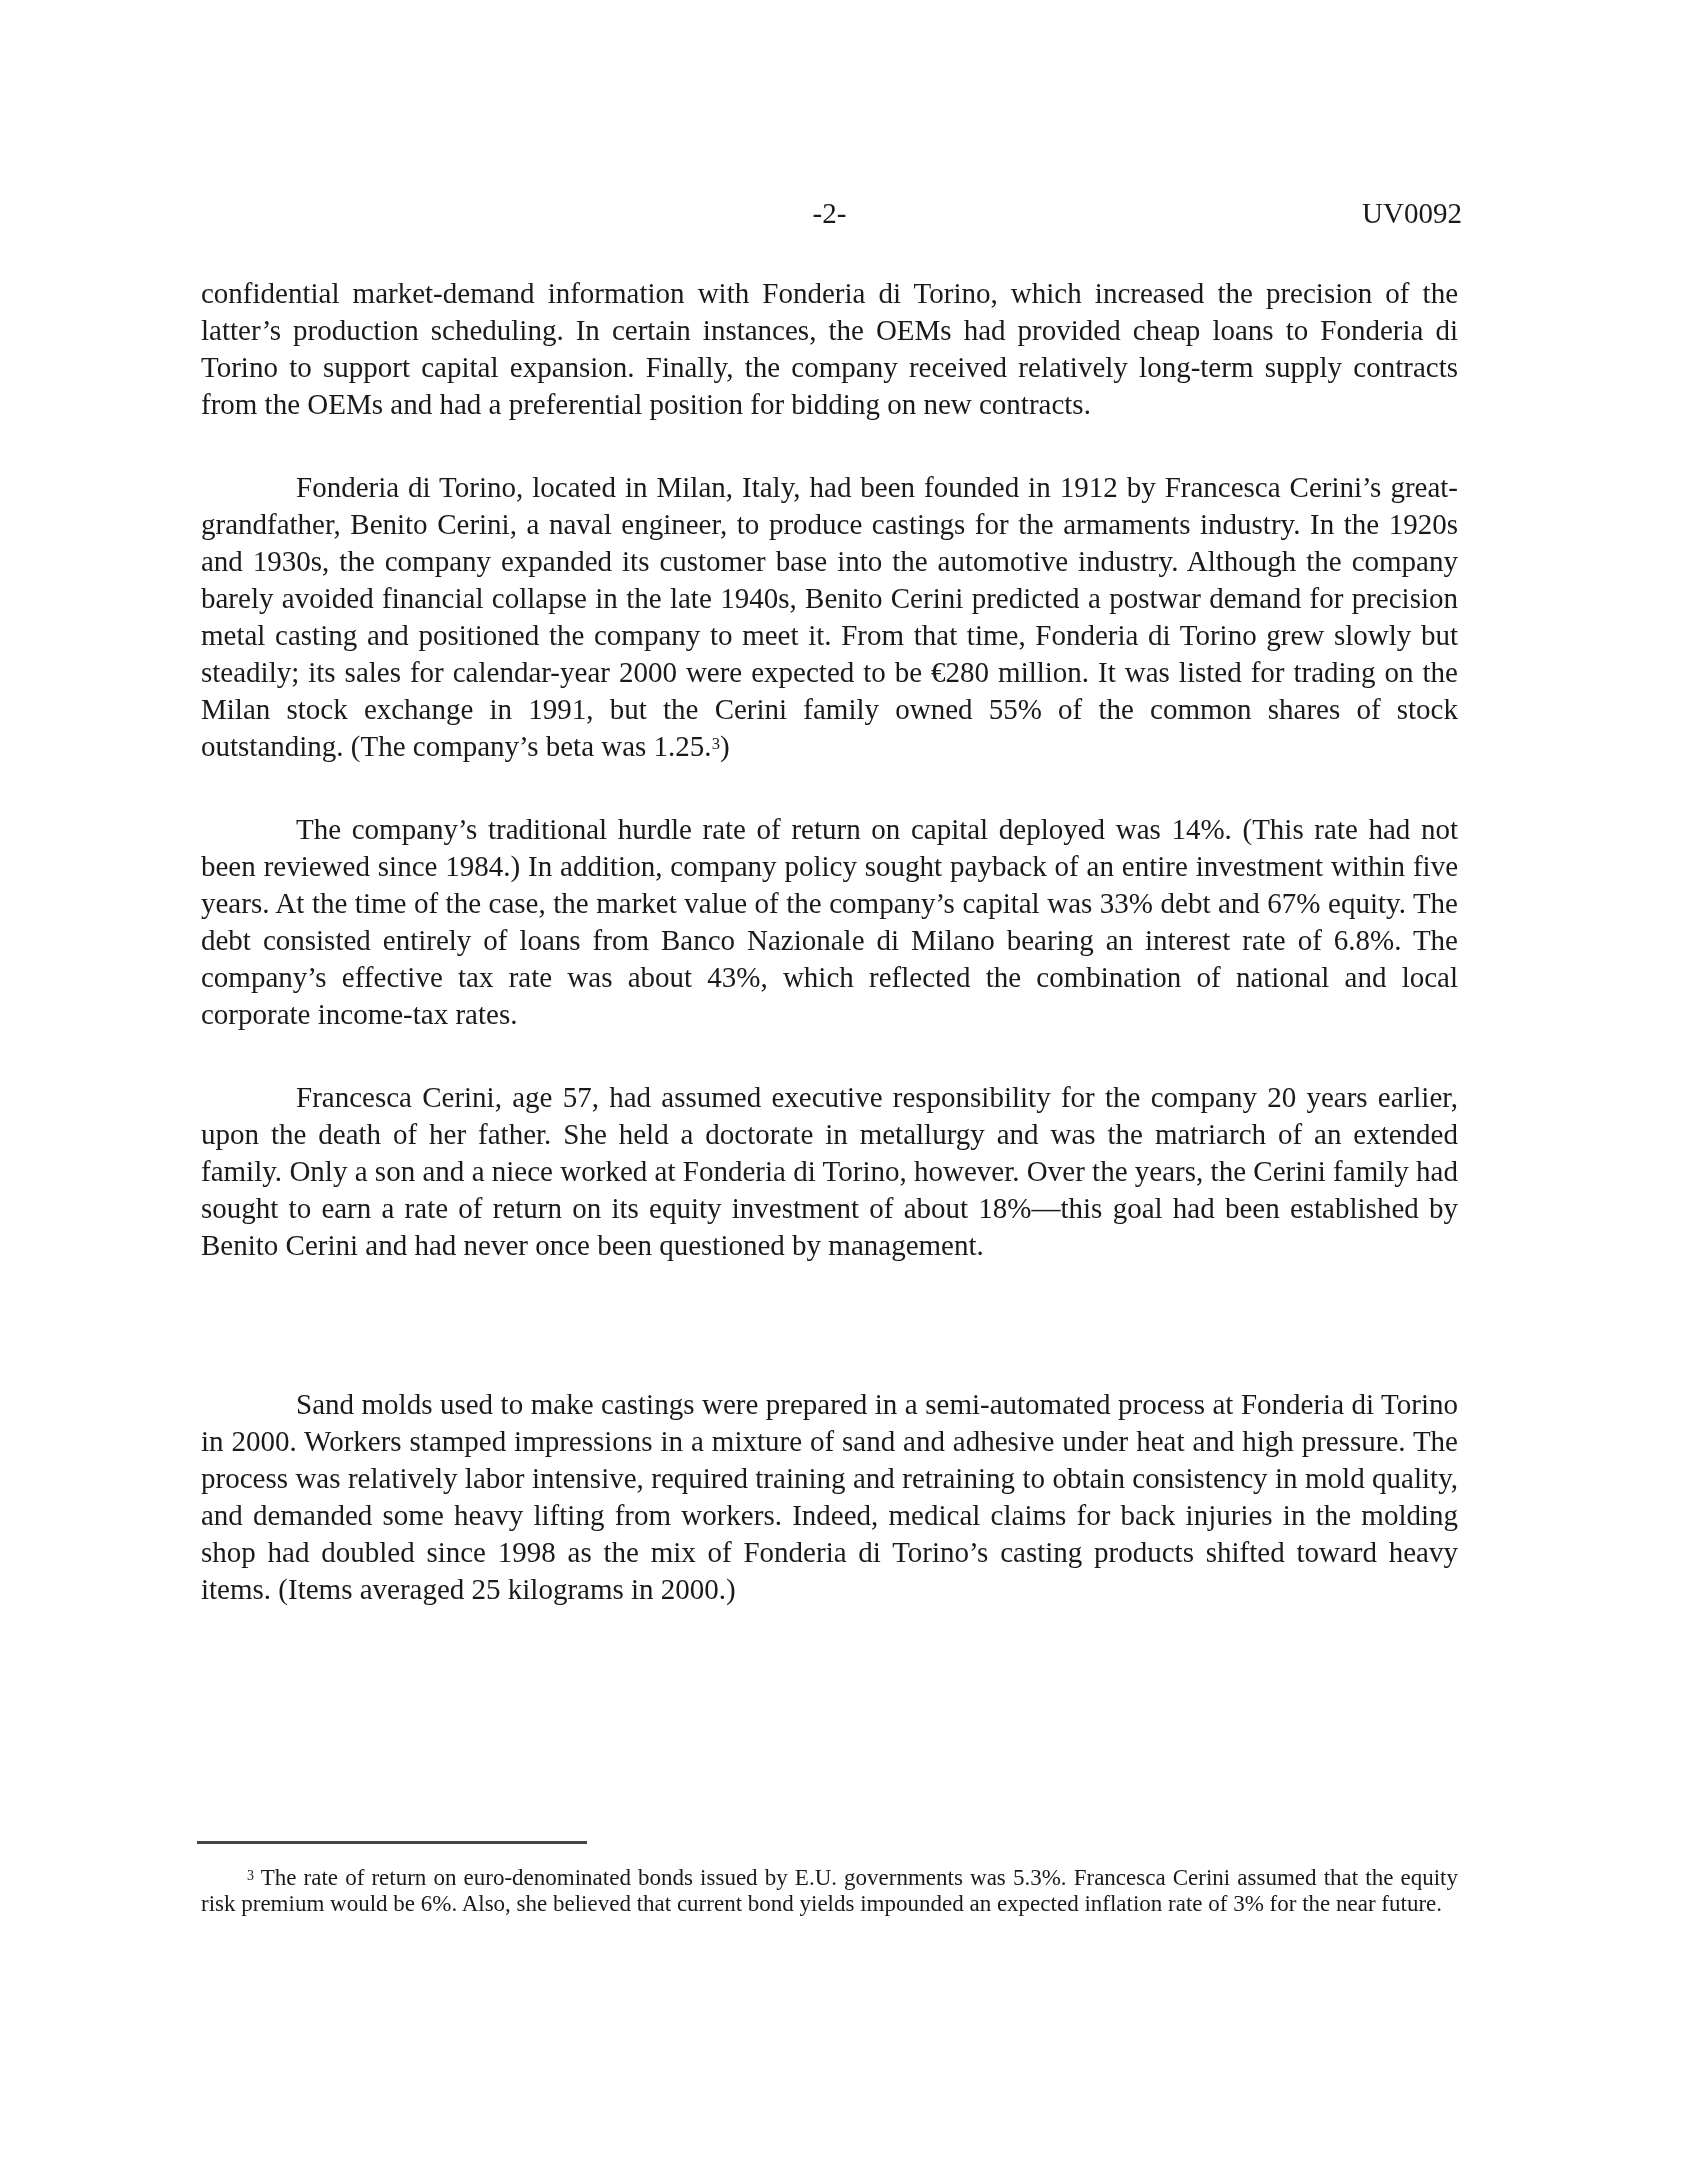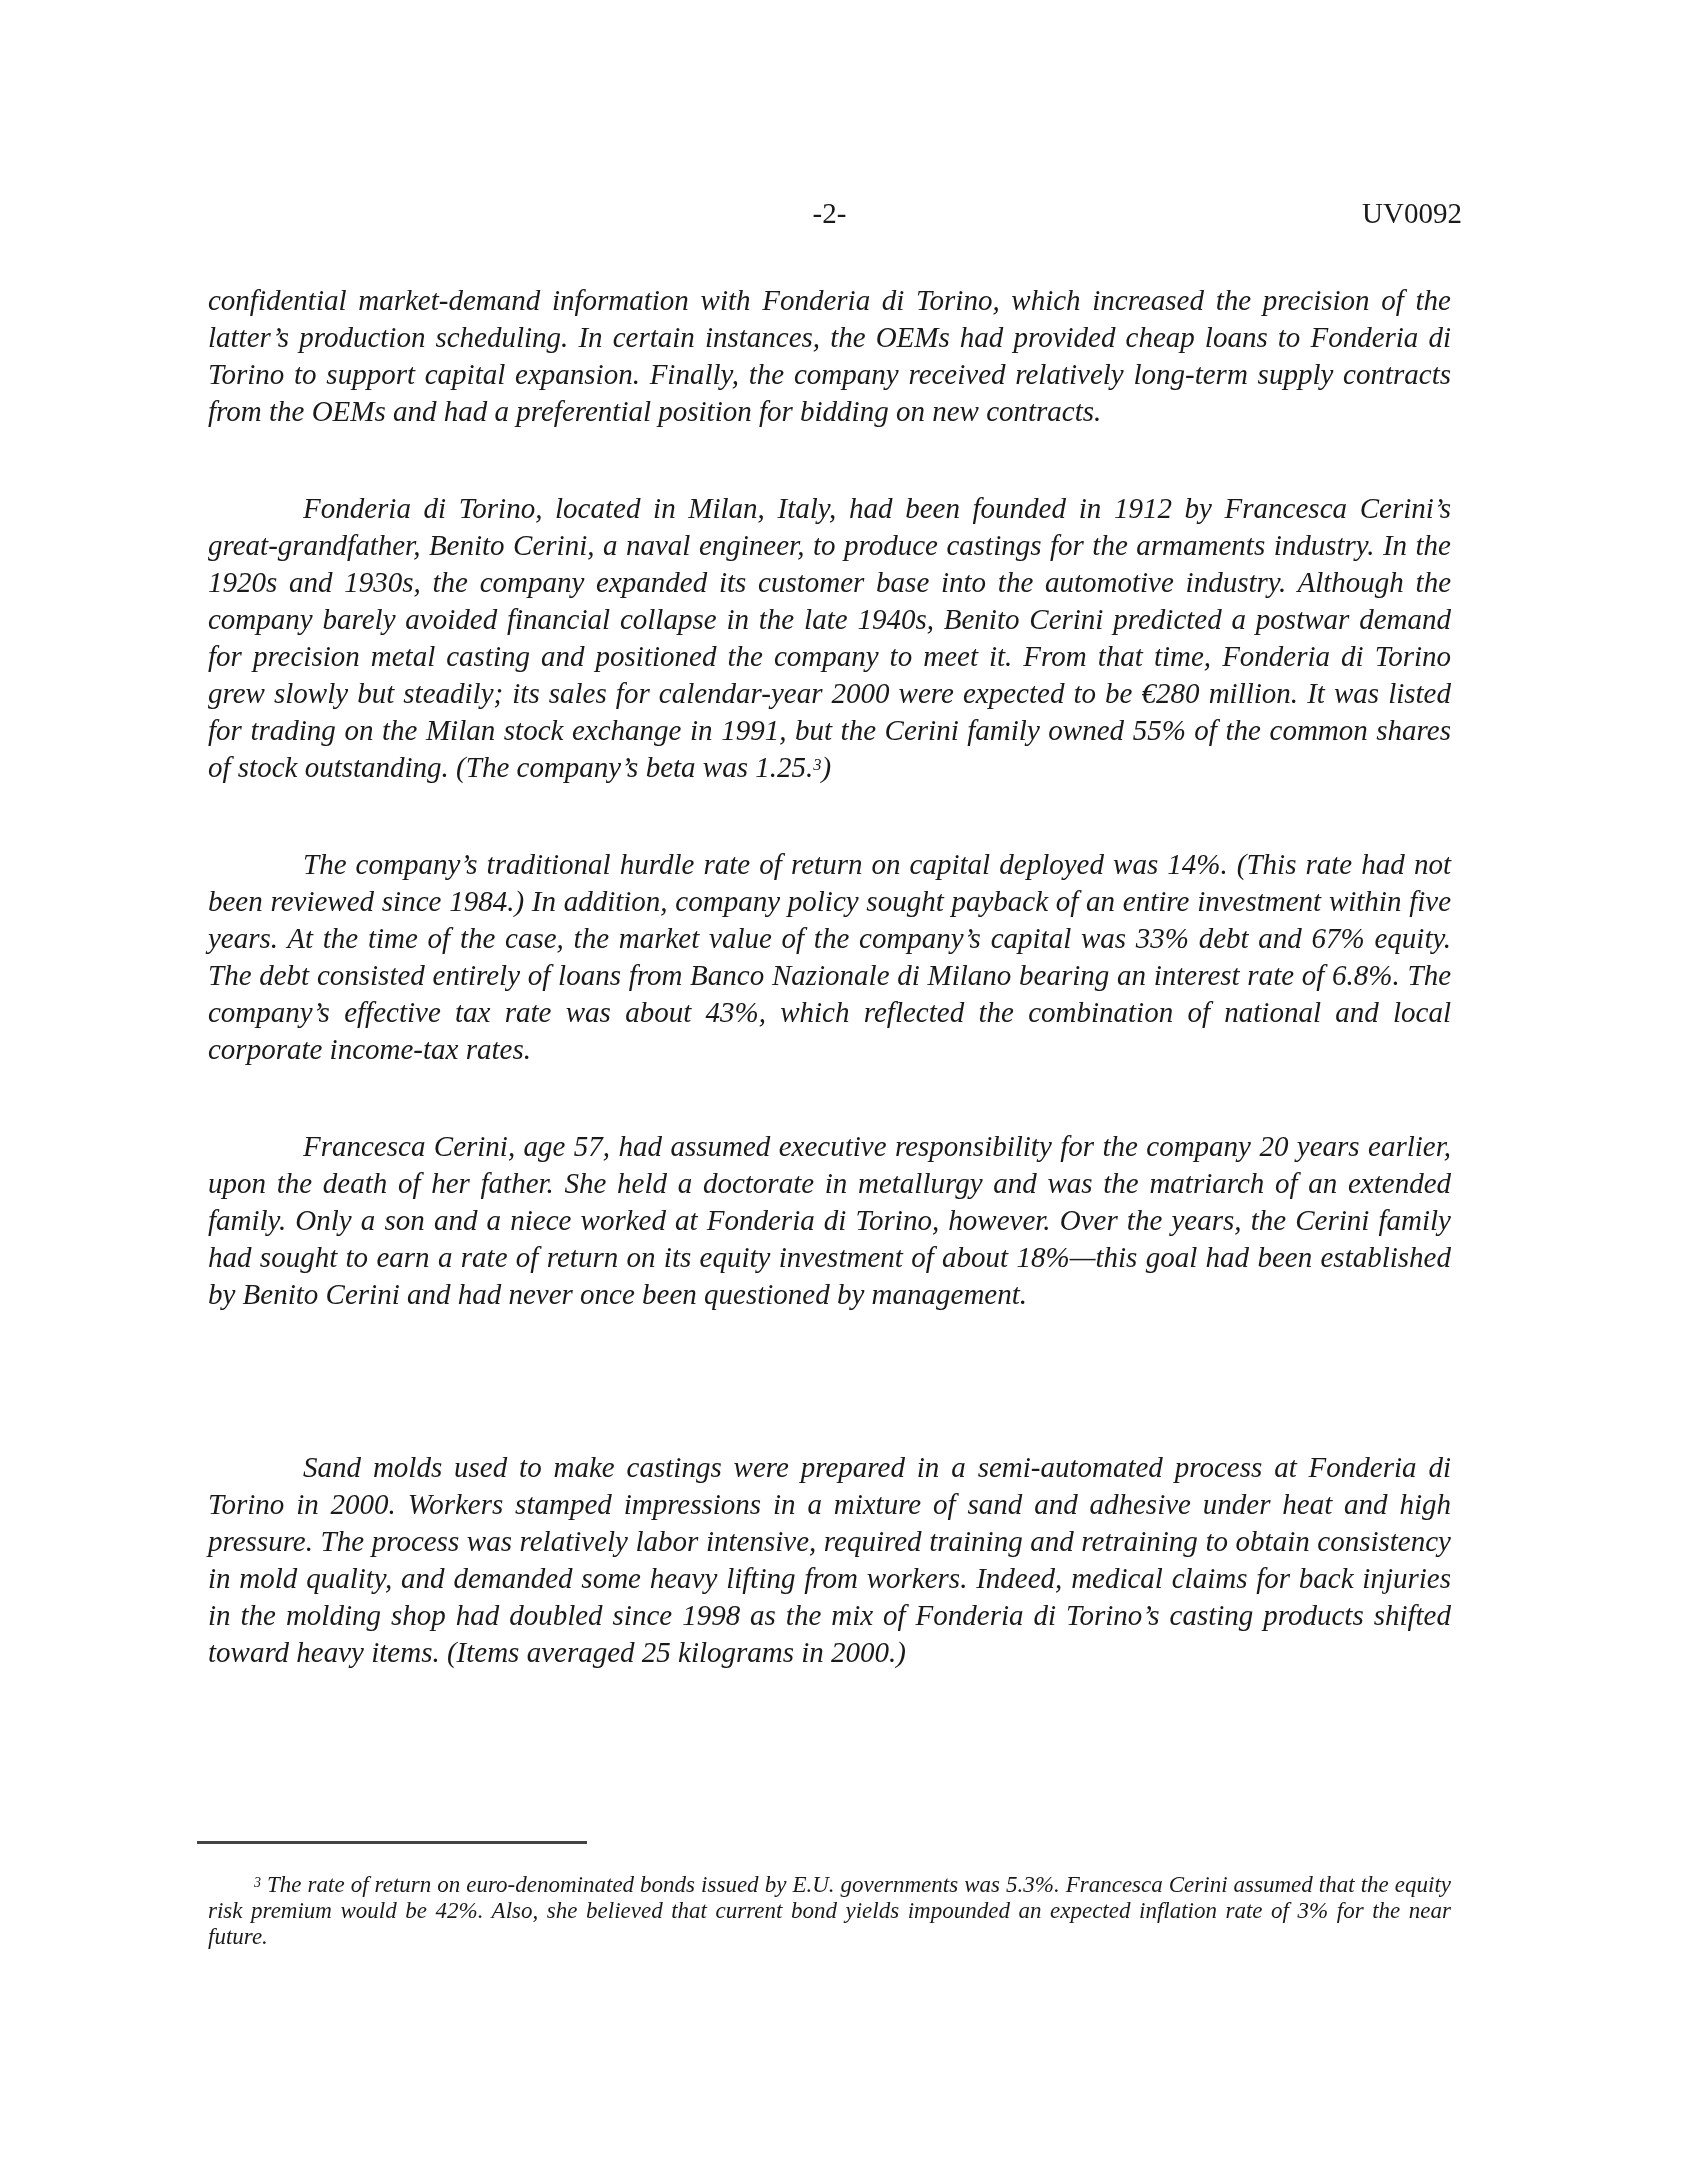--- a/index.html
+++ b/index.html
@@ -7,21 +7,21 @@
   .page {
     position: absolute; left: 0; top: 0; width: 1685px; height: 2183px;
     background: #ffffff; color: #1a1a1a;
     font-family: "Liberation Serif", serif;
   }
   .header { position: absolute; top: 197px; left: 197px; width: 1265px; height: 41px; font-size: 29px; }
   .page-num { position: absolute; left: 0; right: 0; text-align: center; top: 0; }
   .doc-code { position: absolute; right: 0; top: 0; font-family: Liberation Serif, serif; }
   .body-text { position: absolute; left: 197px; width: 1265px; top: 271px; }
   p {
-    margin: 11px; font-size: 29px; line-height: 37px; text-align: justify; font-style: italic;
+    margin: 4px; font-size: 29px; line-height: 37px; text-align: justify;
   }
   p.indent { text-indent: 95px; }
   .gap { height: 38px; }
   .gap-lg { height: 76px; }
   h2 { margin: 0; font-size: 29px; font-weight: bold; line-height: 37px; }
   sup { font-size: 16.5px; vertical-align: top; position: relative; top: -3.3px; }
   .rule { position: absolute; left: 197px; top: 1841px; width: 390px; height: 2.5px; background: #444; }
   .footnote { position: absolute; left: 197px; width: 1265px; top: 1861px; }
   .footnote p { font-size: 23px; line-height: 26px; text-indent: 46px; }
   .footnote sup { font-size: 14px; top: -1.6px; }
@@ -45,17 +45,17 @@
     <div class="gap"></div>
     <p class="indent">Francesca Cerini, age 57, had assumed executive responsibility for the company 20 years earlier, upon the death of her father. She held a doctorate in metallurgy and was the matriarch of an extended family. Only a son and a niece worked at Fonderia di Torino, however. Over the years, the Cerini family had sought to earn a rate of return on its equity investment of about 18%—this goal had been established by Benito Cerini and had never once been questioned by management.</p>
     <div class="gap-lg"></div>
     <div class="gap"></div>
     <p class="indent">Sand molds used to make castings were prepared in a semi-automated process at Fonderia di Torino in 2000. Workers stamped impressions in a mixture of sand and adhesive under heat and high pressure. The process was relatively labor intensive, required training and retraining to obtain consistency in mold quality, and demanded some heavy lifting from workers. Indeed, medical claims for back injuries in the molding shop had doubled since 1998 as the mix of Fonderia di Torino’s casting products shifted toward heavy items. (Items averaged 25 kilograms in 2000.)</p>
   </div>
 
   <div class="rule"></div>
 
   <div class="footnote">
-    <p><sup>3</sup> <span>The rate of return on euro-denominated bonds issued by E.U. governments was 5.3%. Francesca Cerini assumed that the equity risk premium would be 42%. Also, she believed that current bond yields impounded an expected inflation rate of 3% for the near future.</span></p>
+    <p><sup>3</sup> <span>The rate of return on euro-denominated bonds issued by E.U. governments was 5.3%. Francesca Cerini assumed that the equity risk premium would be 6%. Also, she believed that current bond yields impounded an expected inflation rate of 3% for the near future.</span></p>
   </div>
 
 </div>
 
 
 </body></html>

